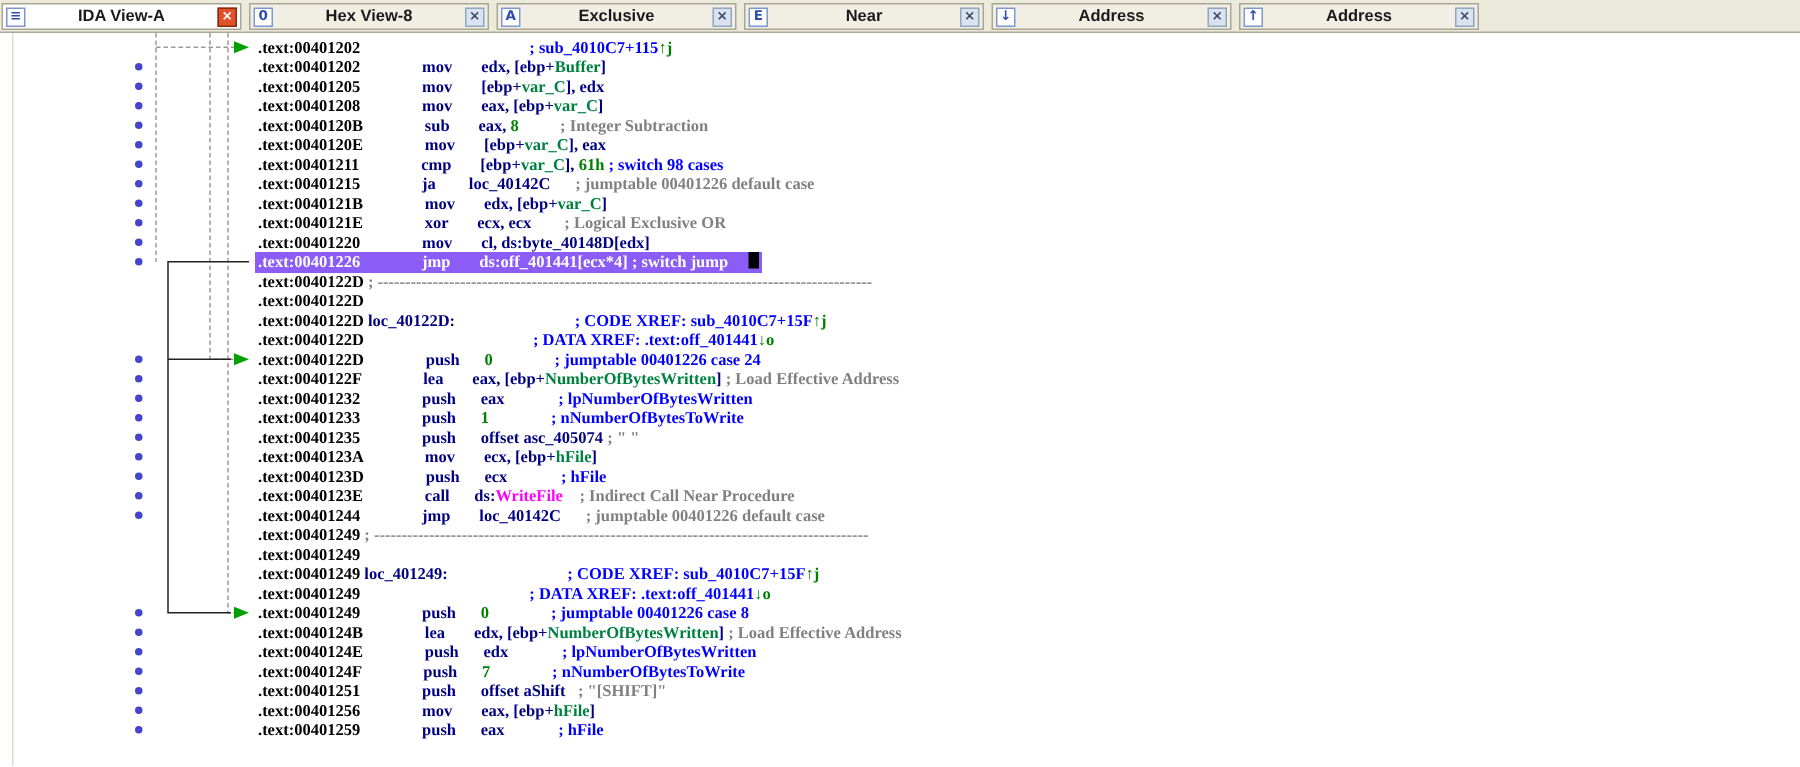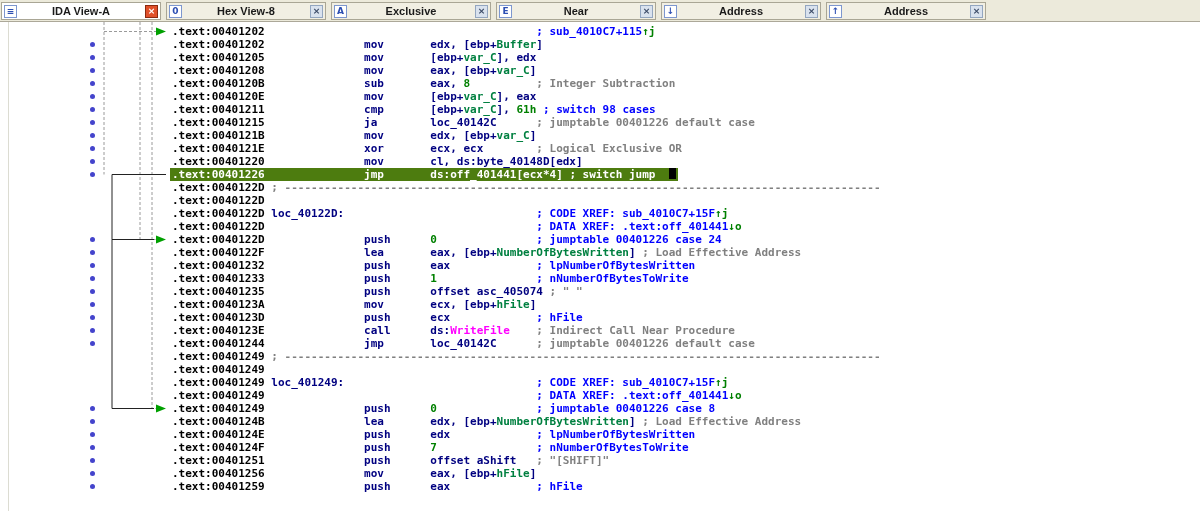--- a/index.html
+++ b/index.html
@@ -26,33 +26,33 @@
   .gutterline{position:absolute;left:8px;top:0;bottom:0;width:1px;background:#dcdcd2;}
   svg.arrows{position:absolute;left:0;top:0;}
   .dash{stroke:#9a9a9a;fill:none;stroke-width:1;stroke-dasharray:3 2;}
   .solid{stroke:#222;fill:none;stroke-width:1;}
   .ah{fill:#00a000;}
   .dot{position:absolute;left:90px;width:5px;height:5px;border-radius:50%;background:#4444cc;}
 
   .listing{position:absolute;left:172px;top:3px;font:bold 11px/13px "DejaVu Sans Mono",monospace;
            white-space:pre;}
   .line{height:13px;}
-  .band{display:inline-block;padding:0 2px;margin-left:-2px;}
+  .band{display:inline-block;padding:0 2px;margin-left:-2px;font-family:Liberation Serif, serif;}
   .sg-a{color:#000000;}
   .sg-m,.sg-i{color:#000080;}
   .sg-v{color:#008040;text-align:center;}
   .sg-n{color:#008000;}
   .sg-cb{color:#0000ff;}
   .sg-cg{color:#808080;}
   .sg-imp{color:#ff00ff;}
   .sg-xg{color:#008000;}
   .sg-lbl{color:#000080;}
   .sg-sep{color:#808080;}
   .sg-p{color:#000;}
-  .line.sel .band{background:#4d7c0f;}
+  .line.sel .band{background:#8b5cf6;}
   .line.sel .band span{color:#ffffff !important;}
   .cursor{display:inline-block;width:7px;height:11px;background:#000;vertical-align:-1px;margin-left:14px;}
 </style>
 </head>
 <body>
 
 <div class="app">
 
   <div class="tabbar">
       <div class="tab active">

